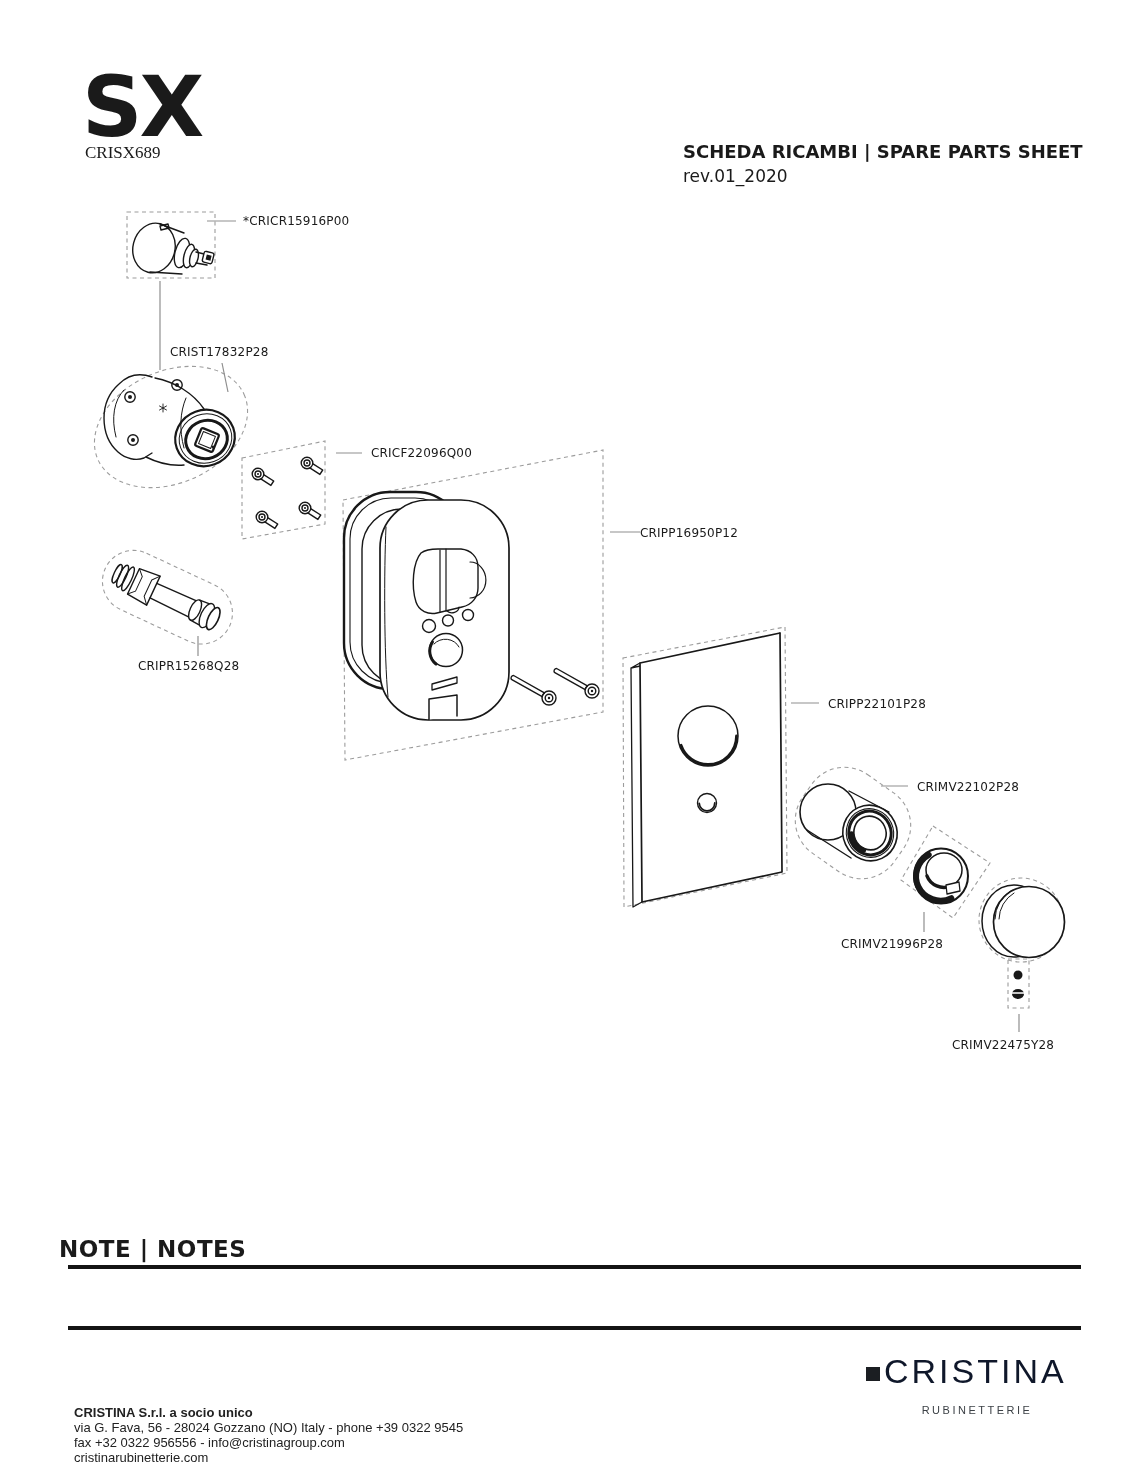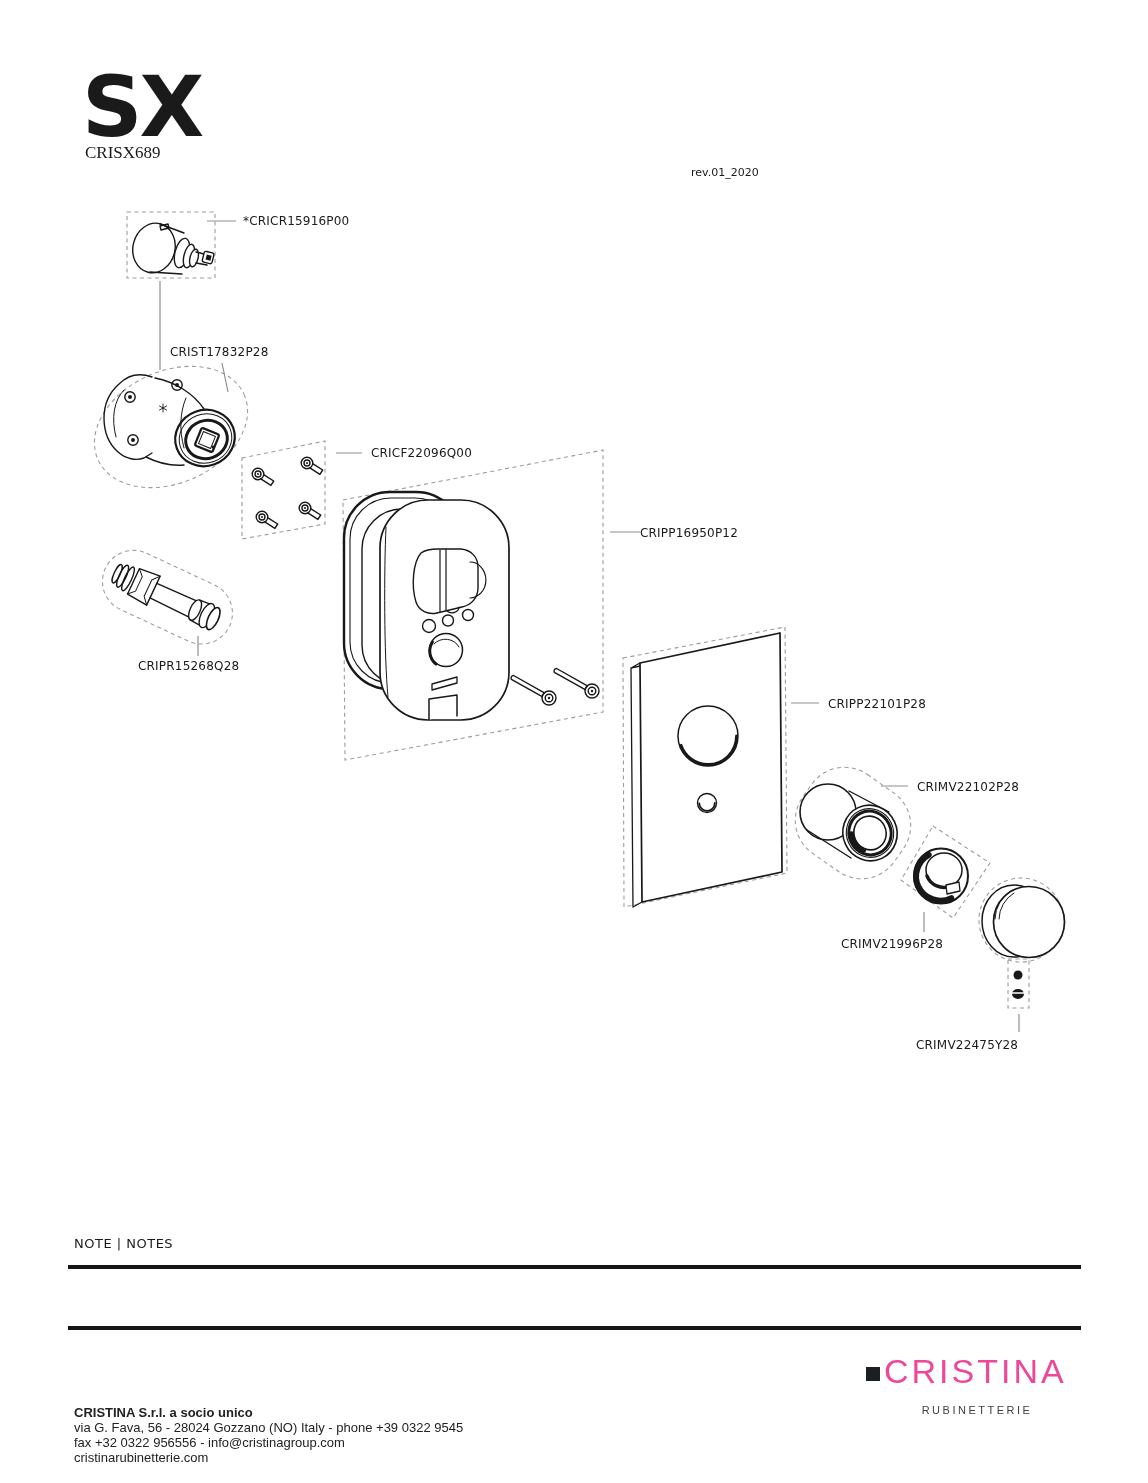--- a/index.html
+++ b/index.html
@@ -2,45 +2,46 @@
 <html><head>
 <meta charset="utf-8">
 <style>
   html,body{margin:0;padding:0;background:#fff;}
   .page{position:relative;width:1148px;height:1483px;background:#fff;overflow:hidden;
         font-family:"DejaVu Sans",sans-serif;color:#1a1a1a;}
   .abs{position:absolute;white-space:nowrap;}
   .series{left:82px;top:52px;font-size:84px;font-weight:bold;letter-spacing:-3px;line-height:1;margin-top:13px;}
   .prodcode{left:85px;top:143px;font-size:17px;font-family:Liberation Serif, serif;}
   .sheet-title{left:683px;top:141px;font-size:18px;font-weight:bold;}
-  .revision{left:683px;top:166px;font-size:11px;margin-left:8px;}
+  .revision{left:683px;top:166px;font-size:17px;}
   .lbl{position:absolute;font-size:12px;letter-spacing:.2px;transform:translateY(-50%);white-space:nowrap;}
   svg.diagram{position:absolute;left:0;top:0;}
   .d{fill:none;stroke:#9c9c9c;stroke-width:1.1;stroke-dasharray:4 3.5;}
   .l{fill:none;stroke:#8f8f8f;stroke-width:1.2;}
   .a{fill:none;stroke:#181818;stroke-width:1.4;stroke-linecap:round;stroke-linejoin:round;}
   .fw{fill:#fff;}
   .fb{fill:#181818;stroke:none;}
-  .notes-head{left:74px;top:1236px;font-size:13px;font-weight:normal;letter-spacing:.5px;}
+  .notes-head{left:59px;top:1236px;font-size:23px;font-weight:bold;letter-spacing:.5px;}
   .rule{position:absolute;left:68px;width:1013px;height:4px;background:#141414;}
   .footer{left:74px;top:1360px;font-size:13px;line-height:15px;font-family:"Liberation Sans",sans-serif;color:#222;margin-top:45px;}
   .footer .company{font-weight:bold;}
   .logo-mark{position:absolute;left:866px;top:1367px;width:14px;height:14px;background:#1b1e22;}
   .logo-name{left:884px;top:1352px;font-size:34px;font-weight:300;letter-spacing:3px;
-             font-family:"Liberation Sans",sans-serif;color:#ec4899;}
+             font-family:"Liberation Sans",sans-serif;color:#0f172a;}
   .logo-sub{position:absolute;left:884px;top:1404px;width:186px;text-align:center;font-size:11px;
             letter-spacing:2.5px;font-family:"Liberation Sans",sans-serif;color:#3c4146;}
 </style>
 </head>
 <body>
 
 <div class="page">
 
   <div class="abs series">SX</div>
   <div class="abs prodcode">CRISX689</div>
+  <div class="abs sheet-title">SCHEDA RICAMBI | SPARE PARTS SHEET</div>
   <div class="abs revision">rev.01_2020</div>
 
   <svg class="diagram" width="1148" height="1483" viewBox="0 0 1148 1483">
     <defs>
       <g id="screw-small" class="a">
         <circle r="5.8"></circle>
           <circle r="3"></circle>
           <circle r="1" class="fb"></circle>
         <path d="M3.2,5.2 L12.9,11.4 M6,0.8 L15.7,7 L12.9,11.4"></path>
       </g>
@@ -188,21 +189,21 @@
   </svg>
 
   <div class="lbl" style="left:243px;top:221px">*CRICR15916P00</div>
   <div class="lbl" style="left:170px;top:352px">CRIST17832P28</div>
   <div class="lbl" style="left:371px;top:453px">CRICF22096Q00</div>
   <div class="lbl" style="left:640px;top:533px">CRIPP16950P12</div>
   <div class="lbl" style="left:138px;top:666px">CRIPR15268Q28</div>
   <div class="lbl" style="left:828px;top:704px">CRIPP22101P28</div>
   <div class="lbl" style="left:917px;top:787px">CRIMV22102P28</div>
   <div class="lbl" style="left:841px;top:944px">CRIMV21996P28</div>
-  <div class="lbl" style="left:916px;top:1045px">CRIMV22475Y28</div>
+  <div class="lbl" style="left:952px;top:1045px">CRIMV22475Y28</div>
 
   <div class="abs notes-head">NOTE | NOTES</div>
   <div class="rule" style="top:1265px"></div>
   <div class="rule" style="top:1326px"></div>
 
   <div class="abs footer">
     <div class="company">CRISTINA S.r.l. a socio unico</div>
     <div>via G. Fava, 56 - 28024 Gozzano (NO) Italy - phone +39 0322 9545</div>
     <div>fax +32 0322 956556 - info@cristinagroup.com</div>
     <div>cristinarubinetterie.com</div>

